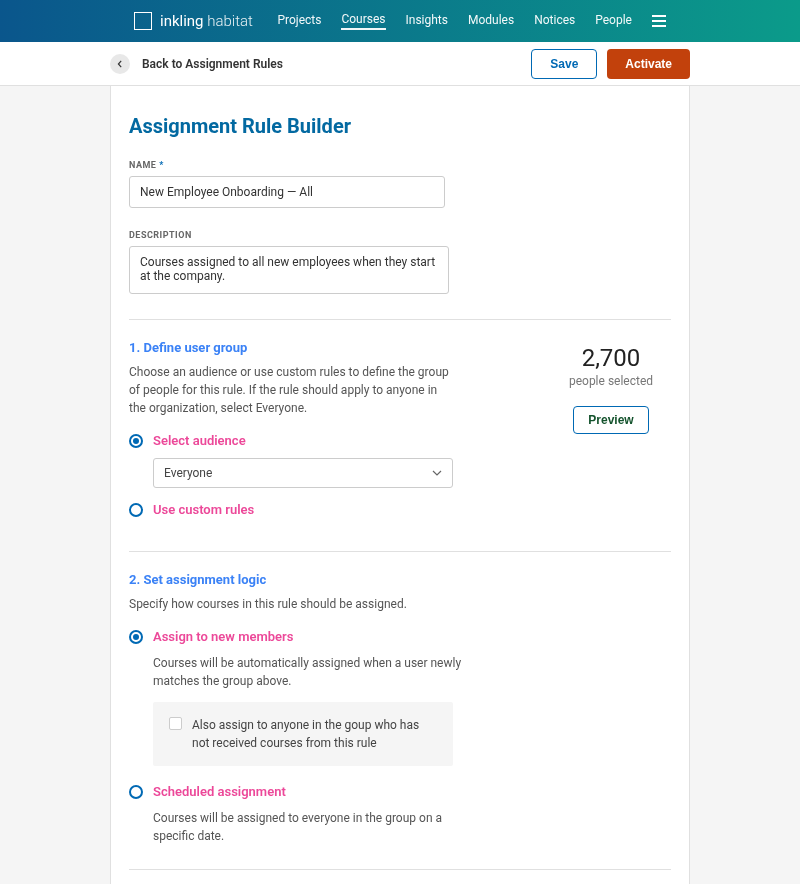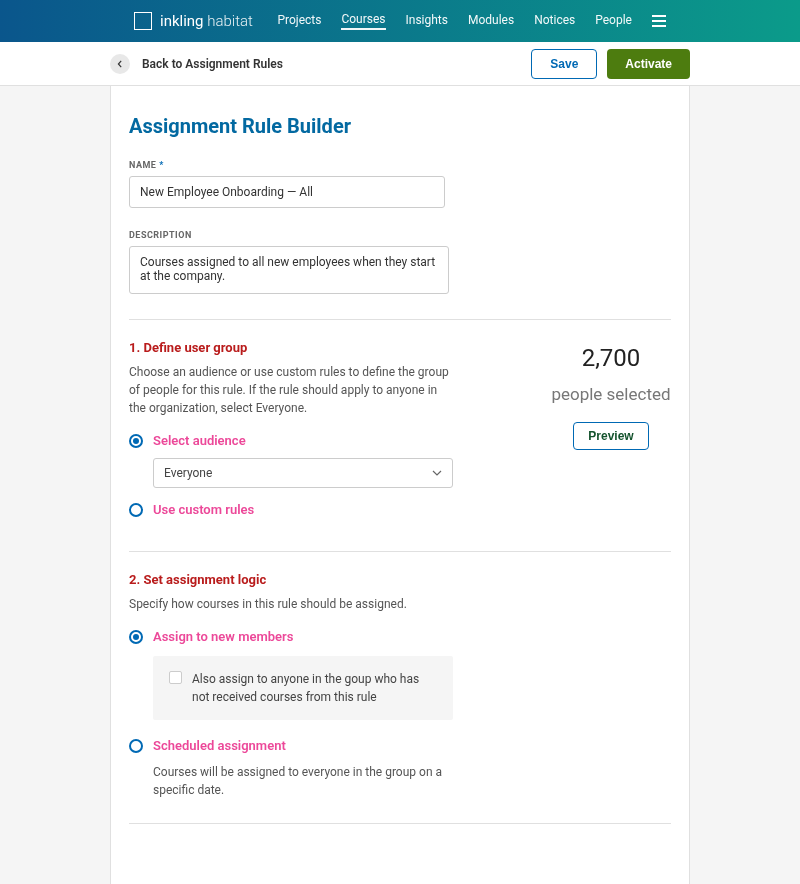--- a/index.html
+++ b/index.html
@@ -16,40 +16,40 @@
 .menu-icon span { width: 14px; height: 2px; background: #fff; }
 .subheader { background: #fff; border-bottom: 1px solid #e0e0e0; height: 44px; }
 .subheader-inner { width: 800px; margin: 0 auto; padding: 0 110px; height: 100%; display: flex; align-items: center; justify-content: space-between; }
 .back { display: flex; align-items: center; gap: 12px; }
 .back-btn { width: 20px; height: 20px; border-radius: 50%; background: #e8e8e8; display: flex; align-items: center; justify-content: center; cursor: pointer; }
 .back-btn svg { width: 8px; height: 8px; }
 .back-text { font-size: 12px; font-weight: 600; }
 .actions { display: flex; gap: 10px; }
 .btn { padding: 7px 18px; border-radius: 4px; font-size: 12px; font-weight: 600; cursor: pointer; border: none; }
 .btn-outline { background: #fff; border: 1px solid #0069b4; color: #0069b4; }
-.btn-primary { background: #4d7c0f; color: #fff; }
+.btn-primary { background: #c2410c; color: #fff; }
 .btn-outline-sm { background: #fff; border: 1px solid #0069b4; color: #14532d; padding: 6px 14px; font-size: 12px; }
 .page { width: 800px; margin: 0 auto; padding: 0 110px; }
 .card { background: #fff; border-left: 1px solid #e0e0e0; border-right: 1px solid #e0e0e0; padding: 28px 0 40px; }
 .card-inner { padding: 0 18px; }
 h1 { font-size: 20px; font-weight: 700; color: #0369a1; margin-bottom: 22px; }
 .field-label { text-transform: uppercase; font-size: 9px; font-weight: 700; color: #666; letter-spacing: 0.5px; margin-bottom: 6px; }
 .field-label .req { color: #0069b4; }
 .input { width: 316px; padding: 8px 10px; border: 1px solid #ccc; border-radius: 3px; font-size: 12px; color: #333; font-family: inherit; }
 .textarea { width: 320px; height: 48px; padding: 8px 10px; border: 1px solid #ccc; border-radius: 3px; font-size: 12px; color: #333; font-family: inherit; resize: none; }
 .field-group { margin-bottom: 22px; }
 hr { border: none; border-top: 1px solid #e0e0e0; margin: 0; }
 .section { padding: 20px 0 24px; }
-.section-title { font-size: 13px; font-weight: 700; color: #b91c1c; margin-bottom: 8px; }
+.section-title { font-size: 13px; font-weight: 700; color: #3b82f6; margin-bottom: 8px; }
 .section-desc { font-size: 12px; color: #555; line-height: 1.5; max-width: 320px; }
 .section-row { display: flex; gap: 40px; }
 .section-left { flex: 1; }
 .section-right { text-align: center; padding-top: 4px; min-width: 120px;}
 .stat-number { font-size: 24px; font-weight: 400; color: #222; }
-.stat-label { font-size: 17px; color: #777; margin-top: 12px; }
+.stat-label { font-size: 12px; color: #777; margin-top: 2px; }
 .radio-group { margin-top: 16px; }
 .radio-row { display: flex; align-items: center; gap: 10px; margin-bottom: 10px; }
 .radio { width: 14px; height: 14px; border-radius: 50%; border: 2px solid #0069b4; display: flex; align-items: center; justify-content: center; flex-shrink: 0; }
 .radio.checked::after { content: ''; width: 6px; height: 6px; border-radius: 50%; background: #0069b4; }
 .radio-label { font-size: 13px; font-weight: 600; color: #ec4899; }
 .select { width: 300px; padding: 7px 10px; border: 1px solid #ccc; border-radius: 3px; font-size: 12px; color: #444; background: #fff; display: flex; align-items: center; justify-content: space-between; margin-left: 24px; margin-top: 8px; margin-bottom: 14px; cursor: pointer; }
 .chev { width: 10px; height: 10px; }
 .radio-sub { font-size: 12px; color: #555; margin-left: 24px; line-height: 1.5; max-width: 320px; }
 .check-block { background: #f5f5f5; padding: 14px 16px; margin: 12px 0 18px 24px; max-width: 300px; border-radius: 2px; }
 .check-row { display: flex; gap: 10px; align-items: flex-start; }
@@ -150,20 +150,21 @@
       <hr>
 
       <div class="section">
         <div class="section-title">2. Set assignment logic</div>
         <div class="section-desc">Specify how courses in this rule should be assigned.</div>
         <div class="radio-group">
           <div class="radio-row">
             <div class="radio checked"></div>
             <div class="radio-label">Assign to new members</div>
           </div>
+          <div class="radio-sub">Courses will be automatically assigned when a user newly matches the group above.</div>
           <div class="check-block">
             <div class="check-row">
               <div class="checkbox"></div>
               <div class="check-text">Also assign to anyone in the goup who has not received courses from this rule</div>
             </div>
           </div>
           <div class="radio-row">
             <div class="radio"></div>
             <div class="radio-label">Scheduled assignment</div>
           </div>

